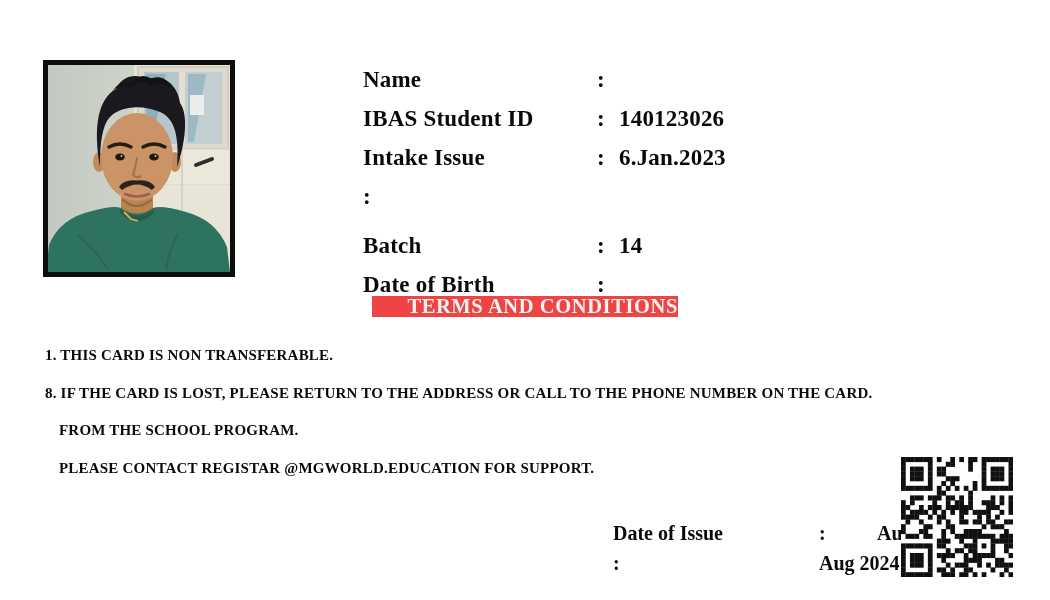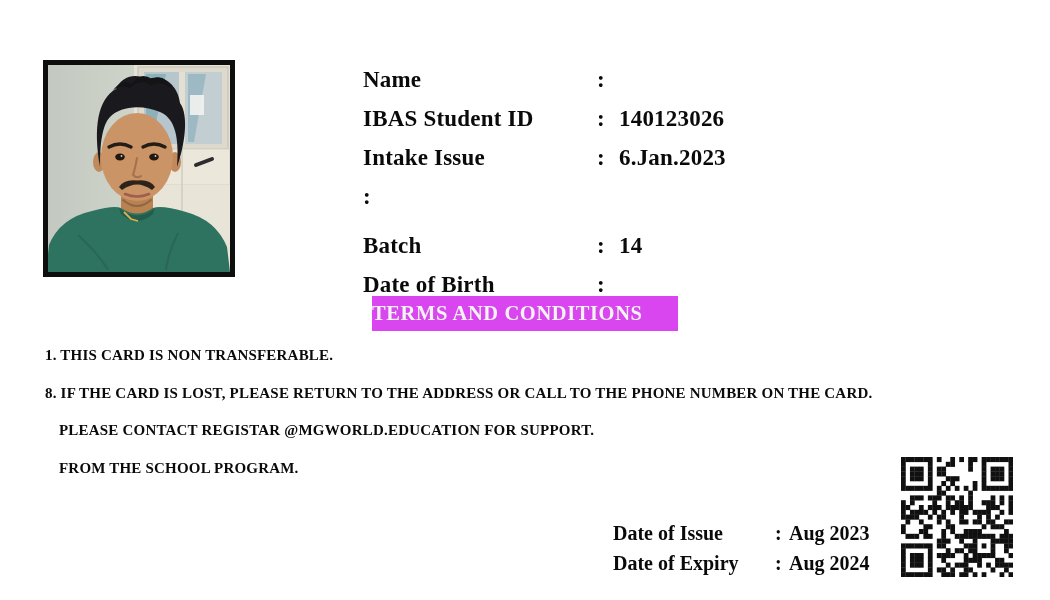--- a/index.html
+++ b/index.html
@@ -21,40 +21,40 @@
   .fields { position:absolute; left:363px; top:60px; width:560px; }
   .field-row {
     display:grid; grid-template-columns:234px 22px auto;
     height:39px; align-items:center;
     font-weight:bold; font-size:23px; letter-spacing:0.2px; white-space:nowrap;
   }
   .field-row.gap { margin-top:10px; }
 
   
   .banner {
-    position:absolute; left:372px; top:296px; width:306px; height:35px;
-    background:#d946ef; color:#f3f3f3;
-    display:flex; align-items:center; justify-content:flex-start;
+    position:absolute; left:372px; top:296px; width:306px; height:21px;
+    background:#ef4444; color:#f3f3f3;
+    display:flex; align-items:center; justify-content:flex-end;
     font-weight:bold; font-size:20.5px; letter-spacing:0.6px;
   }
 
   
   .terms { position:absolute; left:45px; top:347px; width:975px; }
   .terms p {
     margin:0 0 20.5px 0; line-height:17px;
     font-weight:bold; font-size:15px; letter-spacing:0.2px; white-space:nowrap;
   }
   .terms p.indent { padding-left:14px; }
 
   
   .validity { position:absolute; left:613px; top:518px; }
   .validity-row {
     display:grid; grid-template-columns:162px 14px auto;
     height:30px; align-items:center;
-    font-weight:bold; font-size:20px; white-space:nowrap;
+    font-weight:bold; font-size:20px; white-space:nowrap;gap:44px;
   }
 
   
   .qr { position:absolute; left:901px; top:457px; width:112px; height:120px; background:#ffffff; }
   .qr svg { display:block; width:100%; height:100%; }
 </style>
 </head>
 <body>
 
 <div class="card">
@@ -154,32 +154,31 @@
     </div>
   </div>
 
   <div class="banner">
     <span>TERMS AND CONDITIONS</span>
   </div>
 
   <div class="terms">
     <p>1. THIS CARD IS NON TRANSFERABLE.</p>
     <p>8. IF THE CARD IS LOST, PLEASE RETURN TO THE ADDRESS OR CALL TO THE PHONE NUMBER ON THE CARD.</p>
+    <p class="indent">FROM THE SCHOOL PROGRAM.</p>
     <p class="indent">PLEASE CONTACT REGISTAR @MGWORLD.EDUCATION FOR SUPPORT.</p>
-    <p class="indent">FROM THE SCHOOL PROGRAM.</p>
   </div>
 
   <div class="validity">
     <div class="validity-row">
       <span>Date of Issue</span>
       <span>:</span>
       <span>Aug 2023</span>
     </div>
     <div class="validity-row">
-      <span>Date of Expiry</span>
       <span>:</span>
       <span>Aug 2024</span>
     </div>
   </div>
 
   <div class="qr">
     <svg id="qr-svg" viewBox="0 0 25 25" preserveAspectRatio="none">
         <rect width="25" height="25" fill="#ffffff"></rect>
         <g fill="#101010">
           <rect x="0" y="0" width="1.06" height="1.06"></rect>

